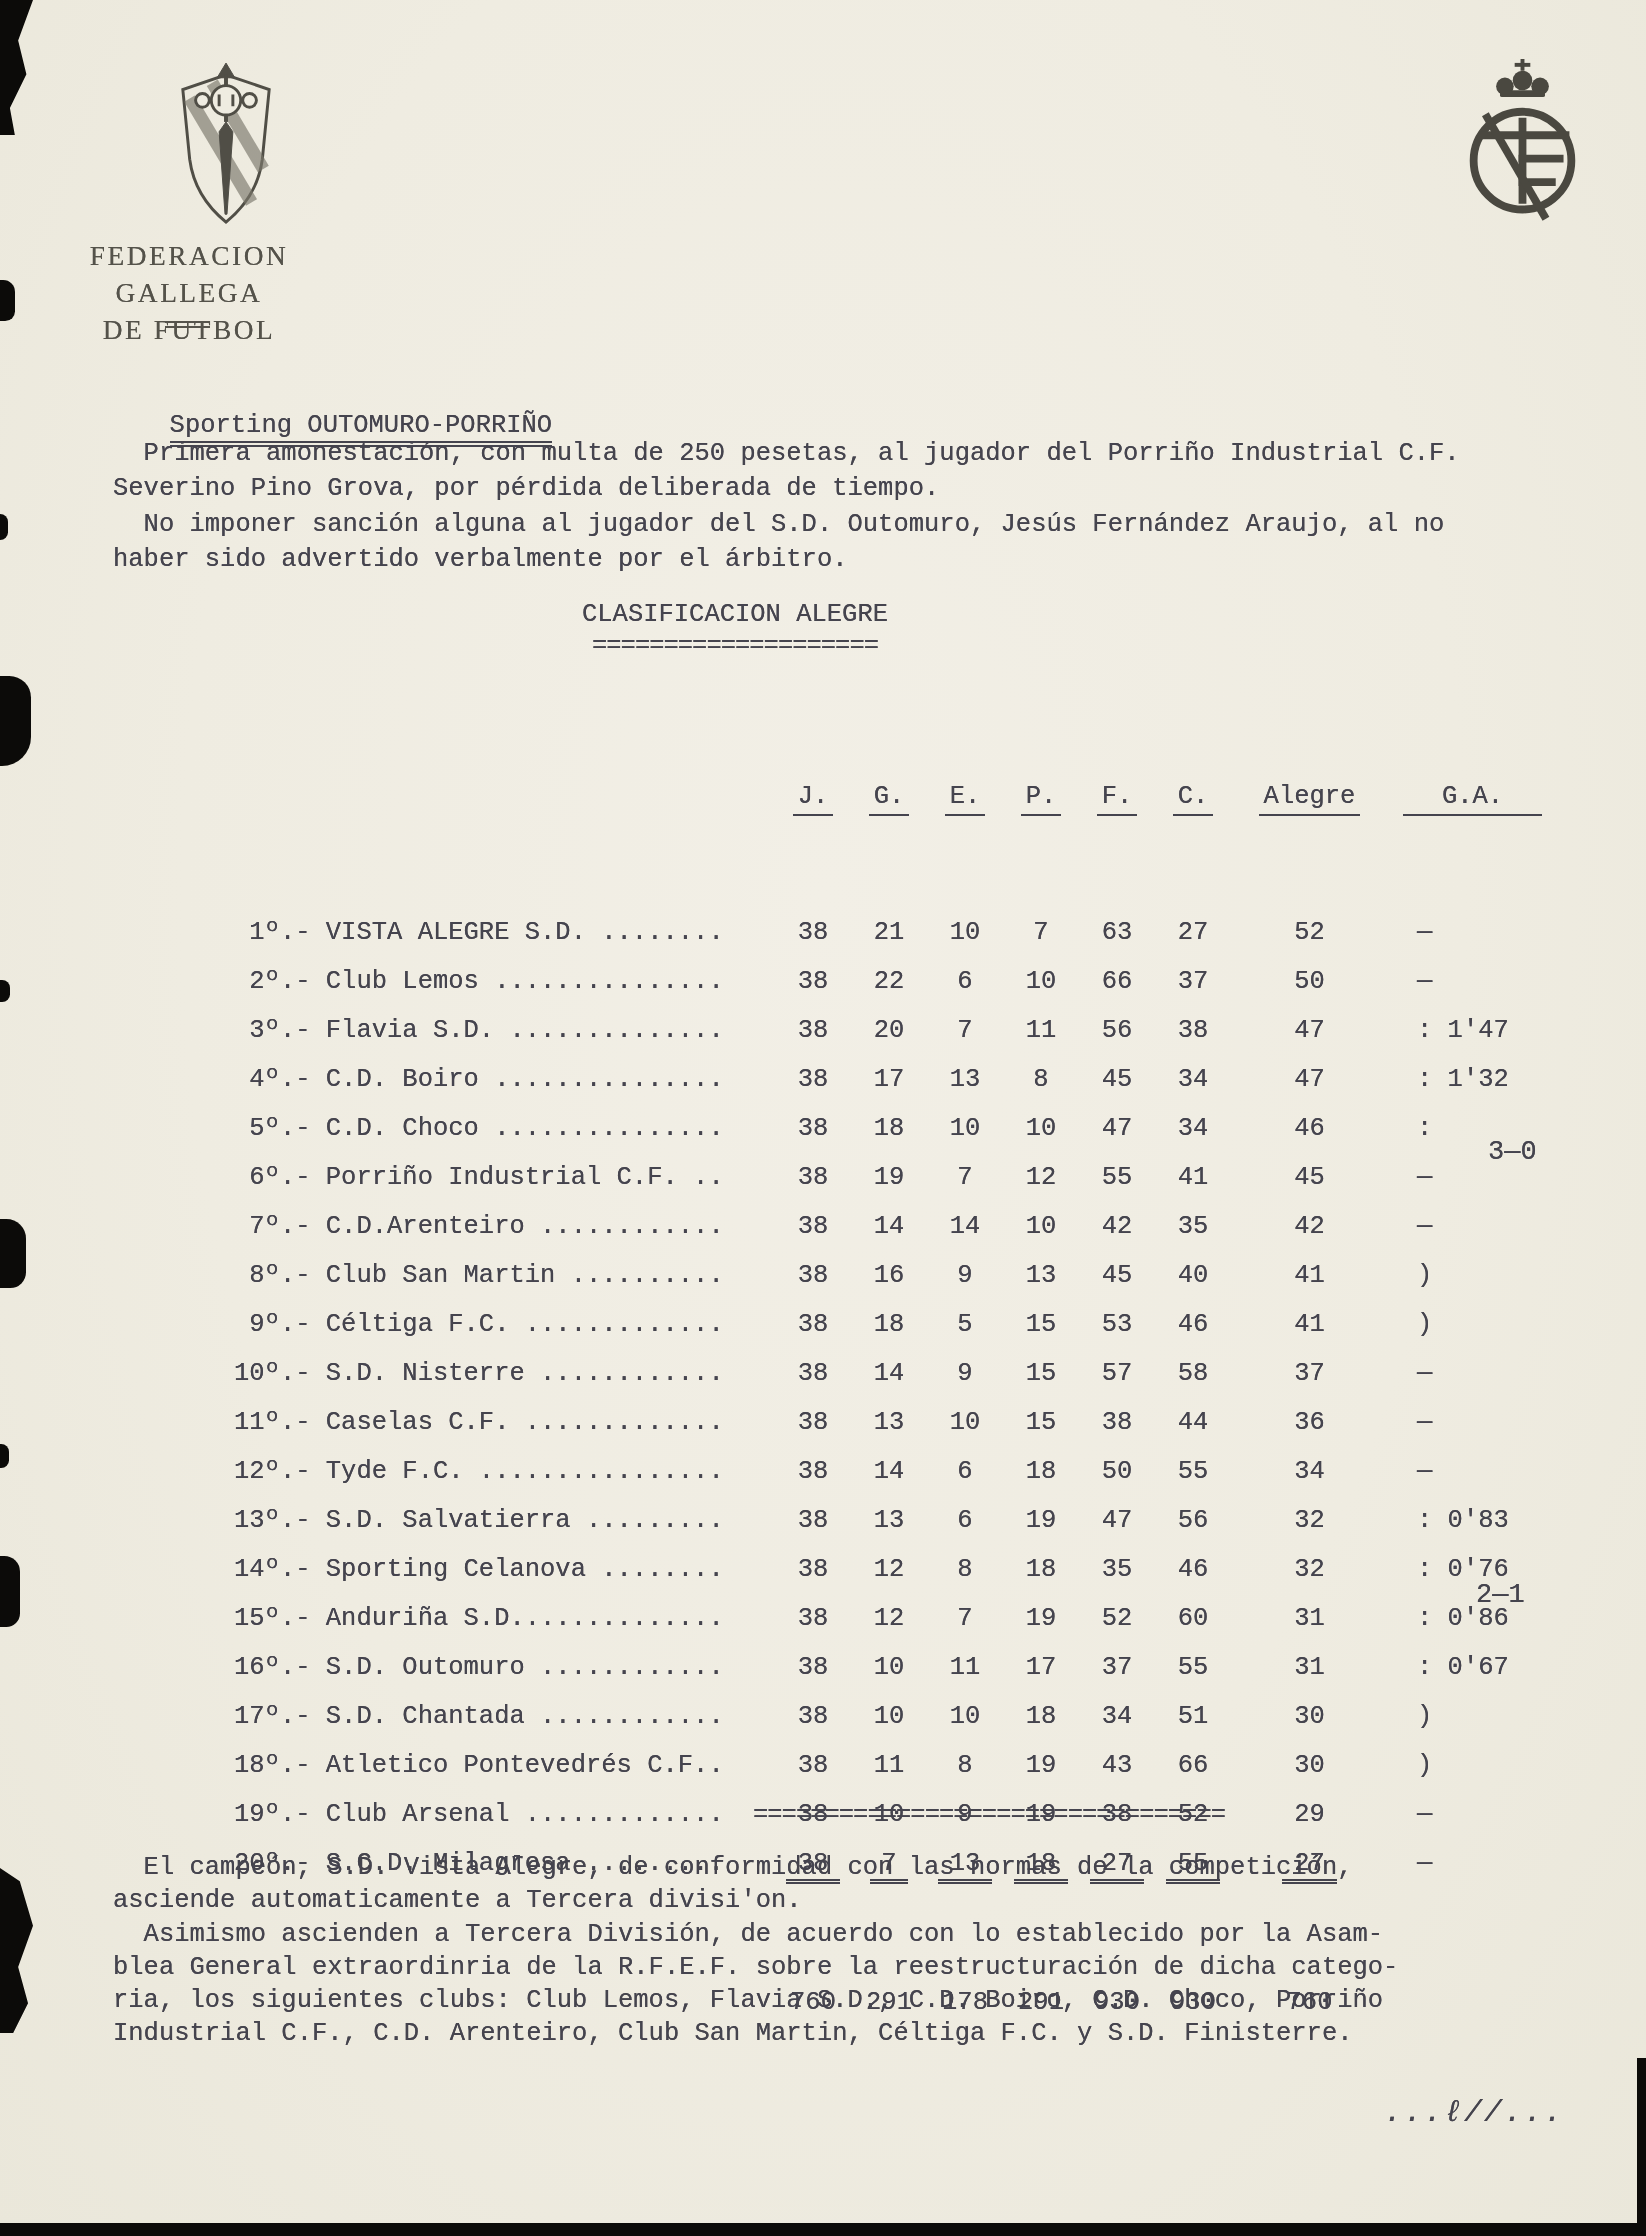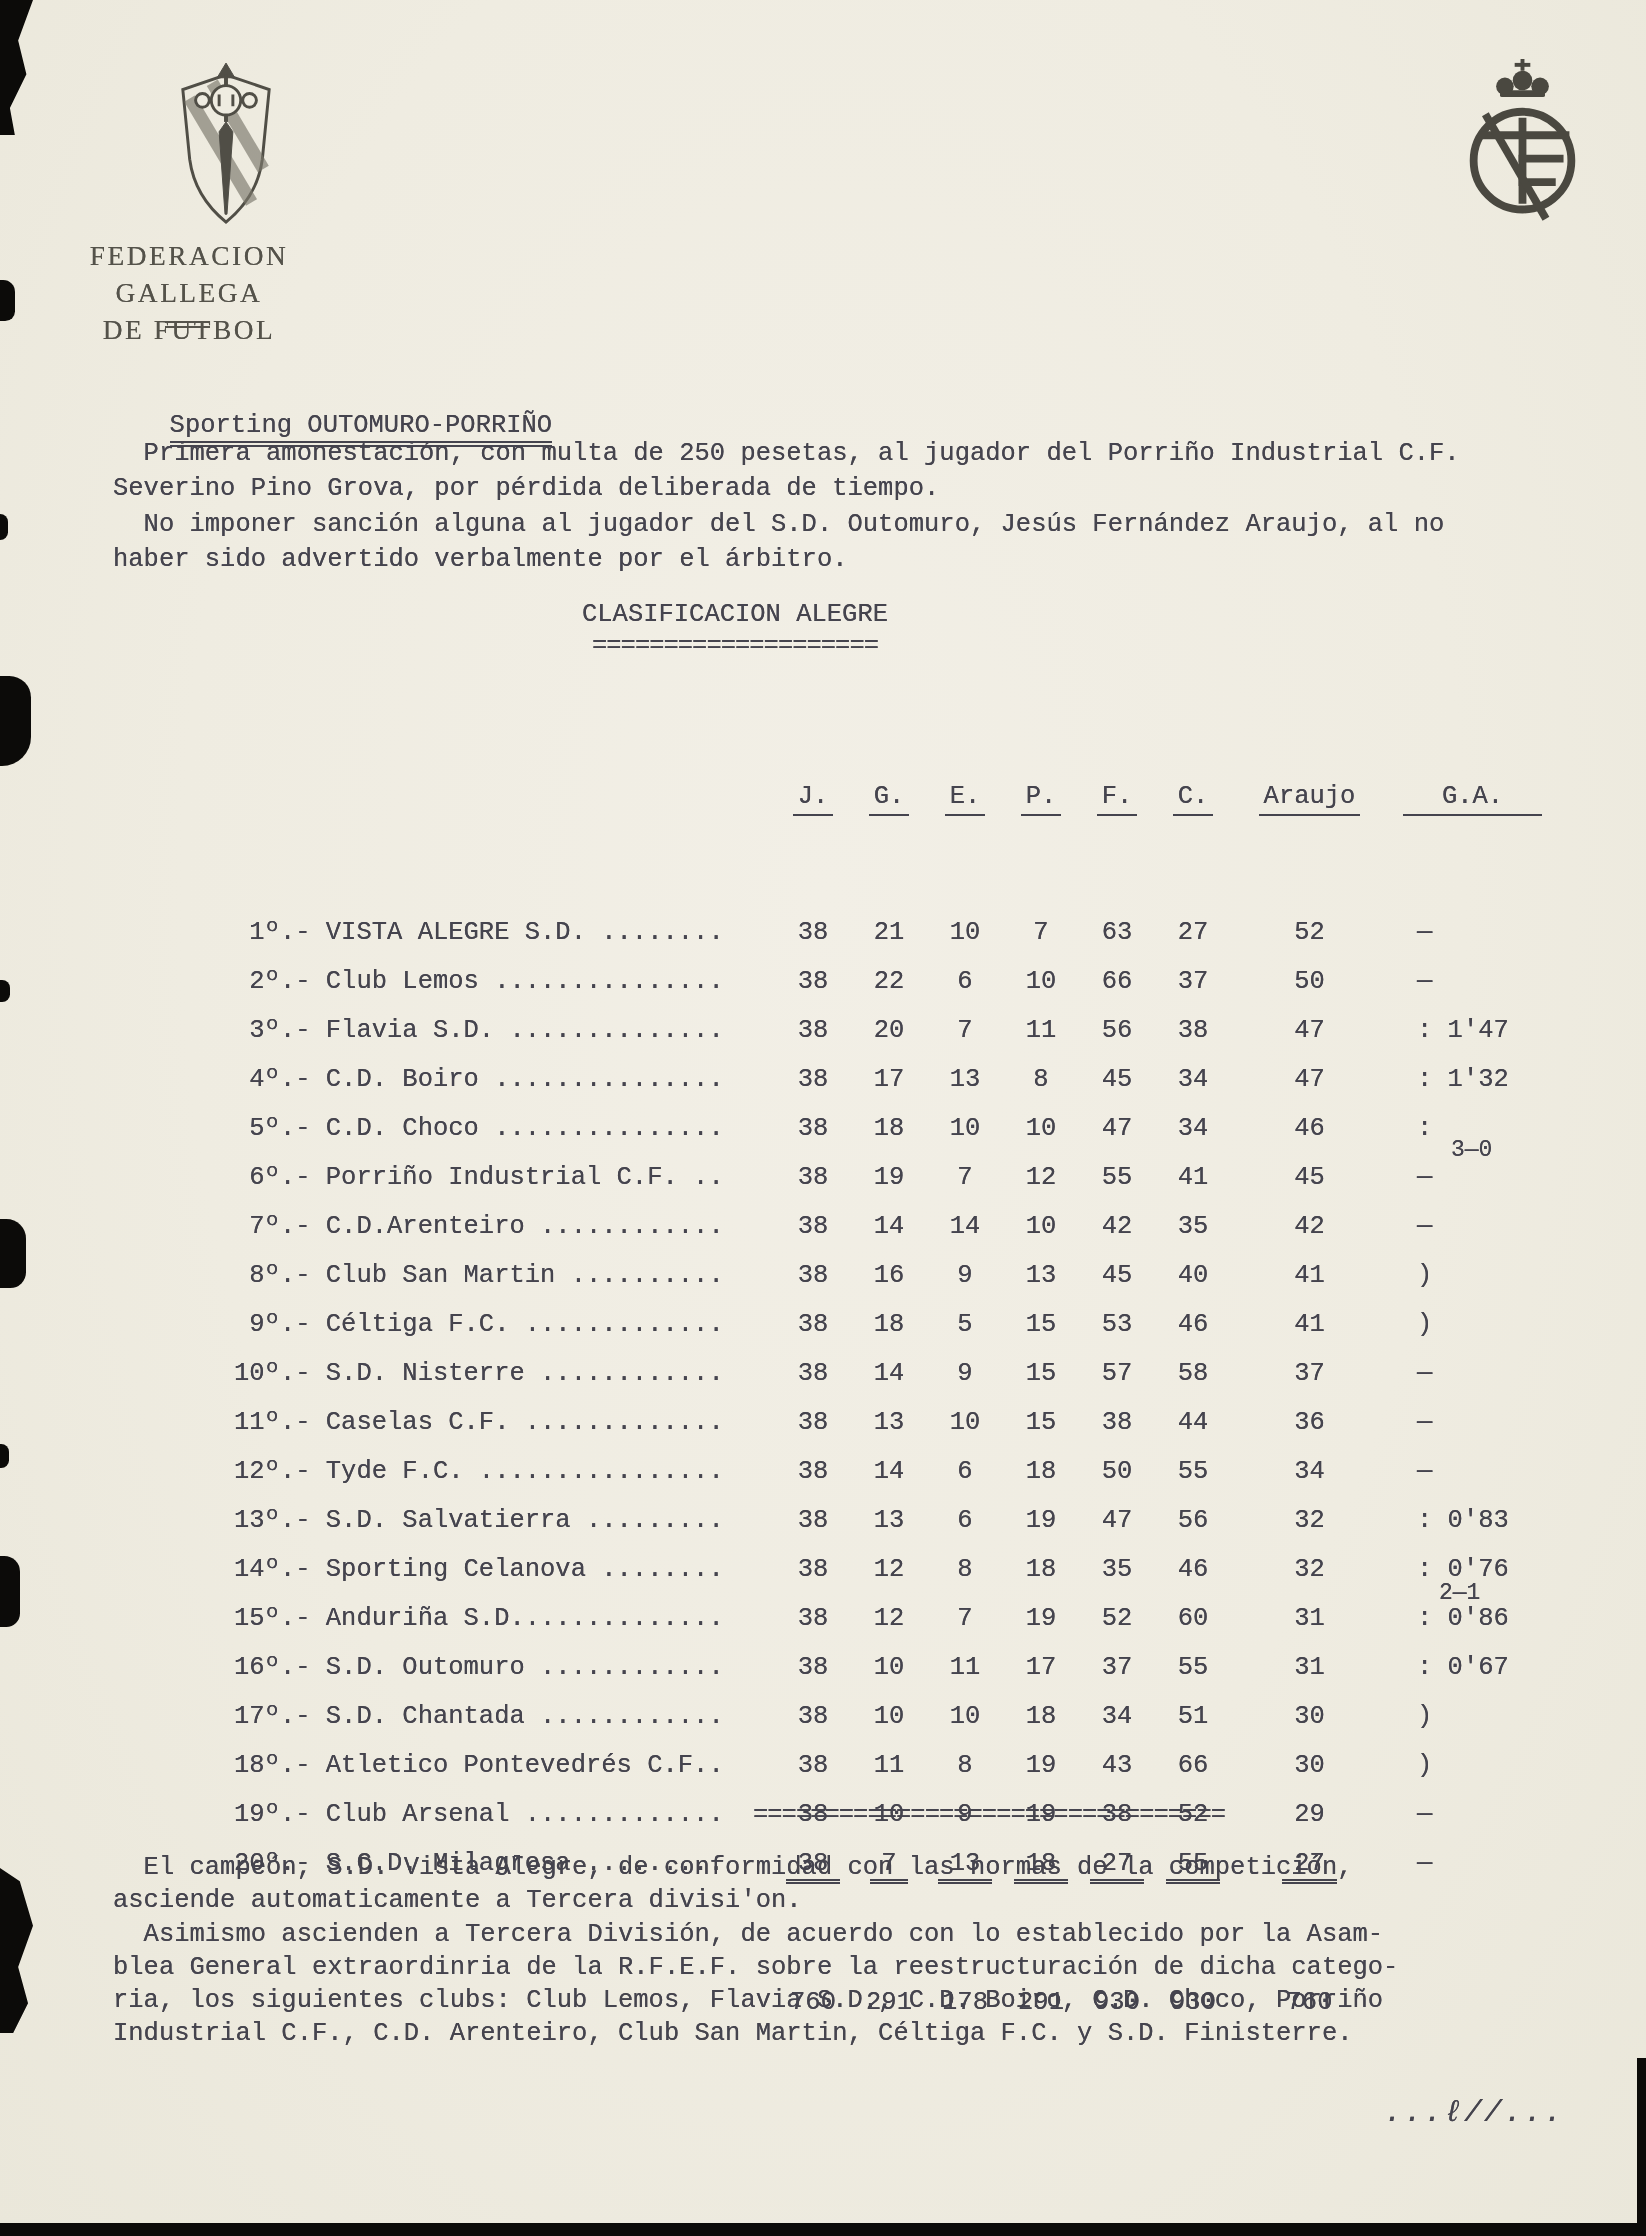--- a/index.html
+++ b/index.html
@@ -47,21 +47,21 @@
   }
   .thead { height:49px; }
   .trow { height:49px; }
   .totals-row { height:47px; margin-top:3.9px; }
   .cell { text-align:center; }
   .c-name { text-align:left; padding-left:67px; white-space:pre; }
   .c-ga { text-align:left; padding-left:29px; }
   .th span { border-bottom:2.9px solid #45444e; padding:0 4.9px 2.9px; }
   .th-ga span { padding:0 39px 2.9px; }
   .last-row .u span { border-bottom:5.9px double #45444e; padding:0 11.8px 1px; }
-  .bracket-score { position:absolute; font-size:23px; }
+  .bracket-score { position:absolute; font-size:27px;margin-left:37px; }
   .score-1 { left:1284px; top:423px; }
   .score-2 { left:1272px; top:866px; }
   .bottom-rule { position:absolute; left:586px; top:1086px; letter-spacing:-1px; }
   
   .closing1 { left:113px; top:1851px; line-height:33px; }
   .closing2 { left:113px; top:1918px; line-height:33px; }
   .page-mark { left:1384px; top:2096px; font-style:italic; font-size:30px; letter-spacing:2px; }
   
   .tear { background:#0c0b09; position:absolute; }
   .tear-corner { left:0; top:0; width:33px; height:135px;
@@ -158,21 +158,21 @@
 
 <div class="abs typewriter table-wrap" style="position:absolute;">
   <div class="thead">
     <div class="cell c-name"></div>
     <div class="cell th"><span>J.</span></div>
     <div class="cell th"><span>G.</span></div>
     <div class="cell th"><span>E.</span></div>
     <div class="cell th"><span>P.</span></div>
     <div class="cell th"><span>F.</span></div>
     <div class="cell th"><span>C.</span></div>
-    <div class="cell th"><span>Araujo</span></div>
+    <div class="cell th"><span>Alegre</span></div>
     <div class="cell th th-ga"><span>G.A.</span></div>
   </div>
 
   <div><div class="trow"><div class="cell c-name"><span> 1º.- VISTA ALEGRE S.D. ........</span></div><div class="cell c-j u"><span>38</span></div><div class="cell c-g u"><span>21</span></div><div class="cell c-e u"><span>10</span></div><div class="cell c-p u"><span>7</span></div><div class="cell c-f u"><span>63</span></div><div class="cell c-c u"><span>27</span></div><div class="cell c-pts u"><span>52</span></div><div class="cell c-ga"><span>—</span></div></div><div class="trow"><div class="cell c-name"><span> 2º.- Club Lemos ...............</span></div><div class="cell c-j u"><span>38</span></div><div class="cell c-g u"><span>22</span></div><div class="cell c-e u"><span>6</span></div><div class="cell c-p u"><span>10</span></div><div class="cell c-f u"><span>66</span></div><div class="cell c-c u"><span>37</span></div><div class="cell c-pts u"><span>50</span></div><div class="cell c-ga"><span>—</span></div></div><div class="trow"><div class="cell c-name"><span> 3º.- Flavia S.D. ..............</span></div><div class="cell c-j u"><span>38</span></div><div class="cell c-g u"><span>20</span></div><div class="cell c-e u"><span>7</span></div><div class="cell c-p u"><span>11</span></div><div class="cell c-f u"><span>56</span></div><div class="cell c-c u"><span>38</span></div><div class="cell c-pts u"><span>47</span></div><div class="cell c-ga"><span>: 1'47</span></div></div><div class="trow"><div class="cell c-name"><span> 4º.- C.D. Boiro ...............</span></div><div class="cell c-j u"><span>38</span></div><div class="cell c-g u"><span>17</span></div><div class="cell c-e u"><span>13</span></div><div class="cell c-p u"><span>8</span></div><div class="cell c-f u"><span>45</span></div><div class="cell c-c u"><span>34</span></div><div class="cell c-pts u"><span>47</span></div><div class="cell c-ga"><span>: 1'32</span></div></div><div class="trow"><div class="cell c-name"><span> 5º.- C.D. Choco ...............</span></div><div class="cell c-j u"><span>38</span></div><div class="cell c-g u"><span>18</span></div><div class="cell c-e u"><span>10</span></div><div class="cell c-p u"><span>10</span></div><div class="cell c-f u"><span>47</span></div><div class="cell c-c u"><span>34</span></div><div class="cell c-pts u"><span>46</span></div><div class="cell c-ga"><span>:</span></div></div><div class="trow"><div class="cell c-name"><span> 6º.- Porriño Industrial C.F. ..</span></div><div class="cell c-j u"><span>38</span></div><div class="cell c-g u"><span>19</span></div><div class="cell c-e u"><span>7</span></div><div class="cell c-p u"><span>12</span></div><div class="cell c-f u"><span>55</span></div><div class="cell c-c u"><span>41</span></div><div class="cell c-pts u"><span>45</span></div><div class="cell c-ga"><span>—</span></div></div><div class="trow"><div class="cell c-name"><span> 7º.- C.D.Arenteiro ............</span></div><div class="cell c-j u"><span>38</span></div><div class="cell c-g u"><span>14</span></div><div class="cell c-e u"><span>14</span></div><div class="cell c-p u"><span>10</span></div><div class="cell c-f u"><span>42</span></div><div class="cell c-c u"><span>35</span></div><div class="cell c-pts u"><span>42</span></div><div class="cell c-ga"><span>—</span></div></div><div class="trow"><div class="cell c-name"><span> 8º.- Club San Martin ..........</span></div><div class="cell c-j u"><span>38</span></div><div class="cell c-g u"><span>16</span></div><div class="cell c-e u"><span>9</span></div><div class="cell c-p u"><span>13</span></div><div class="cell c-f u"><span>45</span></div><div class="cell c-c u"><span>40</span></div><div class="cell c-pts u"><span>41</span></div><div class="cell c-ga"><span>)</span></div></div><div class="trow"><div class="cell c-name"><span> 9º.- Céltiga F.C. .............</span></div><div class="cell c-j u"><span>38</span></div><div class="cell c-g u"><span>18</span></div><div class="cell c-e u"><span>5</span></div><div class="cell c-p u"><span>15</span></div><div class="cell c-f u"><span>53</span></div><div class="cell c-c u"><span>46</span></div><div class="cell c-pts u"><span>41</span></div><div class="cell c-ga"><span>)</span></div></div><div class="trow"><div class="cell c-name"><span>10º.- S.D. Nisterre ............</span></div><div class="cell c-j u"><span>38</span></div><div class="cell c-g u"><span>14</span></div><div class="cell c-e u"><span>9</span></div><div class="cell c-p u"><span>15</span></div><div class="cell c-f u"><span>57</span></div><div class="cell c-c u"><span>58</span></div><div class="cell c-pts u"><span>37</span></div><div class="cell c-ga"><span>—</span></div></div><div class="trow"><div class="cell c-name"><span>11º.- Caselas C.F. .............</span></div><div class="cell c-j u"><span>38</span></div><div class="cell c-g u"><span>13</span></div><div class="cell c-e u"><span>10</span></div><div class="cell c-p u"><span>15</span></div><div class="cell c-f u"><span>38</span></div><div class="cell c-c u"><span>44</span></div><div class="cell c-pts u"><span>36</span></div><div class="cell c-ga"><span>—</span></div></div><div class="trow"><div class="cell c-name"><span>12º.- Tyde F.C. ................</span></div><div class="cell c-j u"><span>38</span></div><div class="cell c-g u"><span>14</span></div><div class="cell c-e u"><span>6</span></div><div class="cell c-p u"><span>18</span></div><div class="cell c-f u"><span>50</span></div><div class="cell c-c u"><span>55</span></div><div class="cell c-pts u"><span>34</span></div><div class="cell c-ga"><span>—</span></div></div><div class="trow"><div class="cell c-name"><span>13º.- S.D. Salvatierra .........</span></div><div class="cell c-j u"><span>38</span></div><div class="cell c-g u"><span>13</span></div><div class="cell c-e u"><span>6</span></div><div class="cell c-p u"><span>19</span></div><div class="cell c-f u"><span>47</span></div><div class="cell c-c u"><span>56</span></div><div class="cell c-pts u"><span>32</span></div><div class="cell c-ga"><span>: 0'83</span></div></div><div class="trow"><div class="cell c-name"><span>14º.- Sporting Celanova ........</span></div><div class="cell c-j u"><span>38</span></div><div class="cell c-g u"><span>12</span></div><div class="cell c-e u"><span>8</span></div><div class="cell c-p u"><span>18</span></div><div class="cell c-f u"><span>35</span></div><div class="cell c-c u"><span>46</span></div><div class="cell c-pts u"><span>32</span></div><div class="cell c-ga"><span>: 0'76</span></div></div><div class="trow"><div class="cell c-name"><span>15º.- Anduriña S.D..............</span></div><div class="cell c-j u"><span>38</span></div><div class="cell c-g u"><span>12</span></div><div class="cell c-e u"><span>7</span></div><div class="cell c-p u"><span>19</span></div><div class="cell c-f u"><span>52</span></div><div class="cell c-c u"><span>60</span></div><div class="cell c-pts u"><span>31</span></div><div class="cell c-ga"><span>: 0'86</span></div></div><div class="trow"><div class="cell c-name"><span>16º.- S.D. Outomuro ............</span></div><div class="cell c-j u"><span>38</span></div><div class="cell c-g u"><span>10</span></div><div class="cell c-e u"><span>11</span></div><div class="cell c-p u"><span>17</span></div><div class="cell c-f u"><span>37</span></div><div class="cell c-c u"><span>55</span></div><div class="cell c-pts u"><span>31</span></div><div class="cell c-ga"><span>: 0'67</span></div></div><div class="trow"><div class="cell c-name"><span>17º.- S.D. Chantada ............</span></div><div class="cell c-j u"><span>38</span></div><div class="cell c-g u"><span>10</span></div><div class="cell c-e u"><span>10</span></div><div class="cell c-p u"><span>18</span></div><div class="cell c-f u"><span>34</span></div><div class="cell c-c u"><span>51</span></div><div class="cell c-pts u"><span>30</span></div><div class="cell c-ga"><span>)</span></div></div><div class="trow"><div class="cell c-name"><span>18º.- Atletico Pontevedrés C.F..</span></div><div class="cell c-j u"><span>38</span></div><div class="cell c-g u"><span>11</span></div><div class="cell c-e u"><span>8</span></div><div class="cell c-p u"><span>19</span></div><div class="cell c-f u"><span>43</span></div><div class="cell c-c u"><span>66</span></div><div class="cell c-pts u"><span>30</span></div><div class="cell c-ga"><span>)</span></div></div><div class="trow"><div class="cell c-name"><span>19º.- Club Arsenal .............</span></div><div class="cell c-j u"><span>38</span></div><div class="cell c-g u"><span>10</span></div><div class="cell c-e u"><span>9</span></div><div class="cell c-p u"><span>19</span></div><div class="cell c-f u"><span>38</span></div><div class="cell c-c u"><span>52</span></div><div class="cell c-pts u"><span>29</span></div><div class="cell c-ga"><span>—</span></div></div><div class="trow last-row"><div class="cell c-name"><span>20º.- S.C.D. Milagrosa .........</span></div><div class="cell c-j u"><span>38</span></div><div class="cell c-g u"><span>7</span></div><div class="cell c-e u"><span>13</span></div><div class="cell c-p u"><span>18</span></div><div class="cell c-f u"><span>27</span></div><div class="cell c-c u"><span>55</span></div><div class="cell c-pts u"><span>27</span></div><div class="cell c-ga"><span>—</span></div></div></div>
 
   <div class="totals-row">
     <div class="cell c-name"></div>
     <div class="cell">760</div>
     <div class="cell">291</div>
     <div class="cell">178</div>

